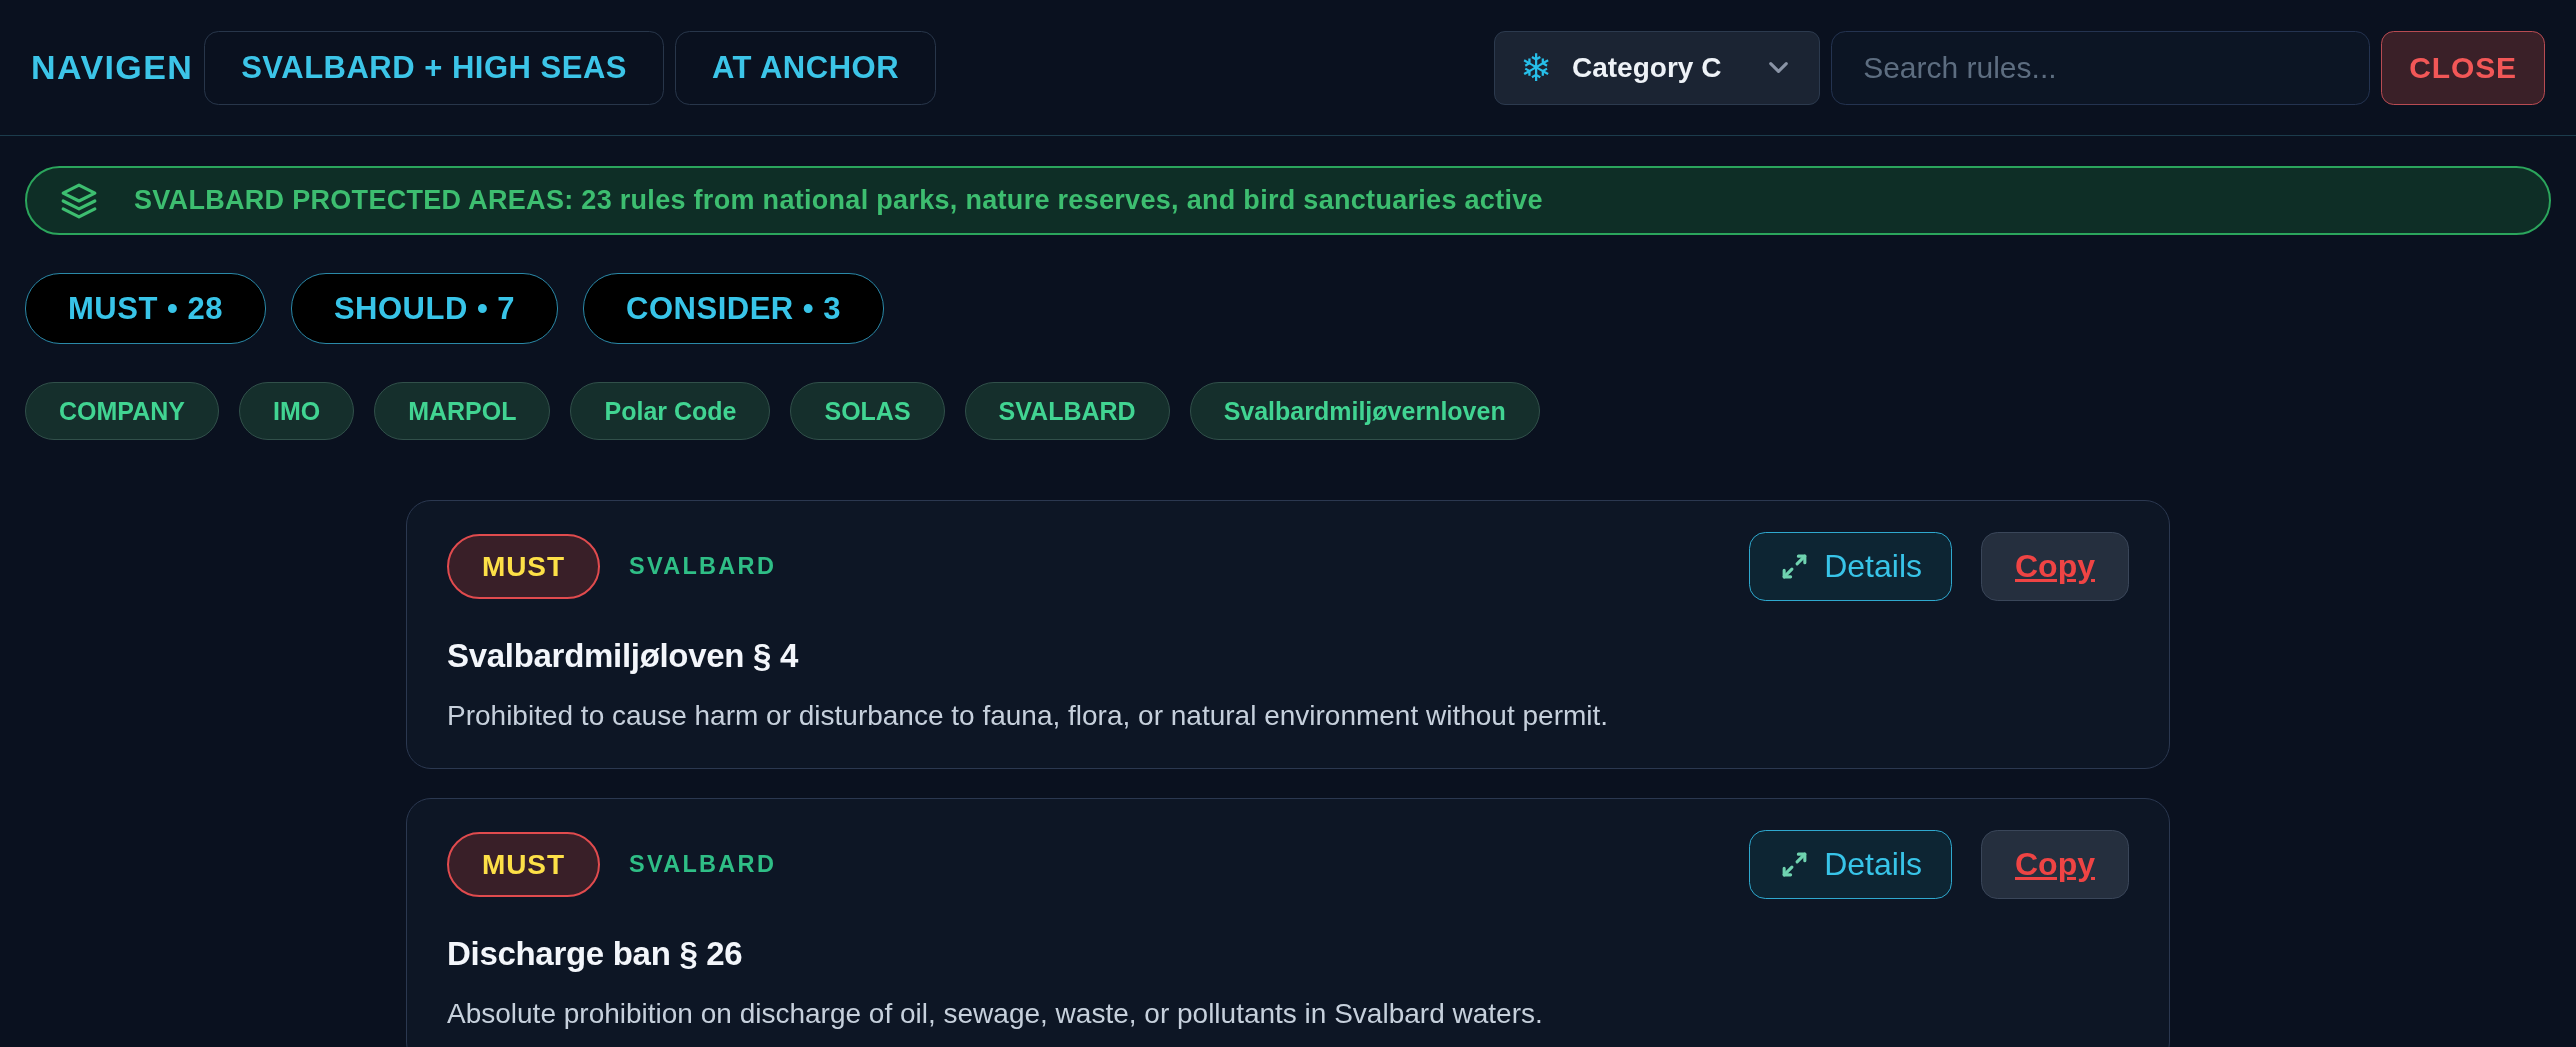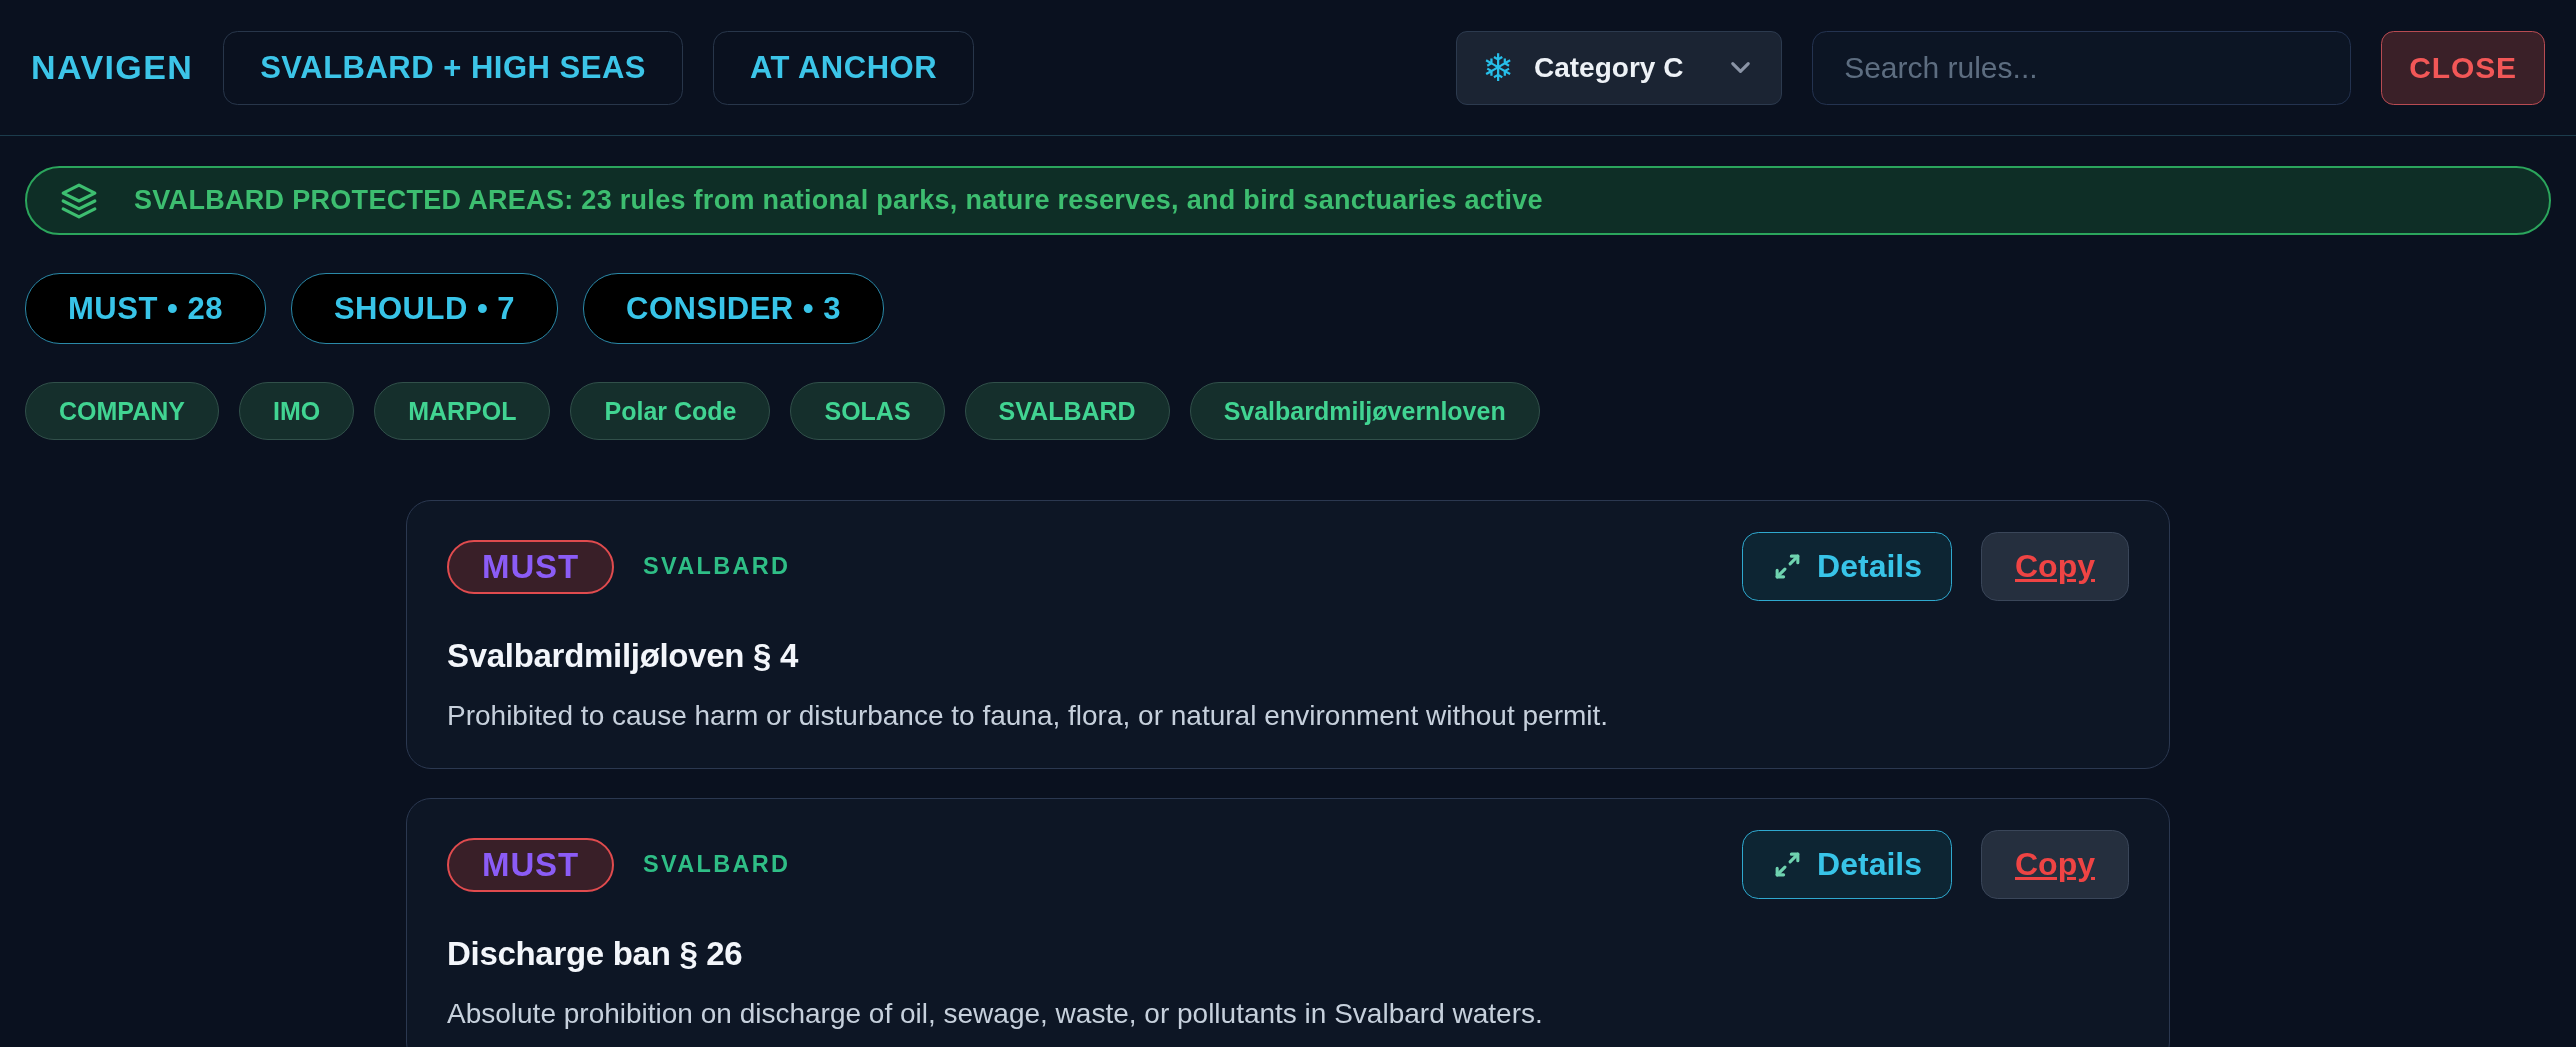--- a/index.html
+++ b/index.html
@@ -9,21 +9,21 @@
     font-family: "Liberation Sans", "DejaVu Sans", sans-serif;
     overflow: hidden;
   }
 
   
   .header {
     height: 136px;
     display: flex; align-items: center;
     padding: 0 31px;
     border-bottom: 1.8px solid #1c3c4c;
-    gap: 30px;
+    gap: 11px;
   }
   .brand {
     color: #3cc5e8; font-size: 34px; font-weight: 800;
     letter-spacing: 1.4px;
   }
   .hdr-btn {
     height: 74px; padding: 0 36px;
     display: flex; align-items: center;
     background: transparent;
     border: 1.8px solid #28364a; border-radius: 14.5px;
@@ -98,34 +98,34 @@
   .cards {
     width: 1764px; margin: 60px auto 0 auto;
     display: flex; flex-direction: column; gap: 29px;
   }
   .card {
     background: #0d1625; border: 1.8px solid #2b3850; border-radius: 25px;
     padding: 31px 40px 36px 40px;
   }
   .card-head { display: flex; align-items: center; gap: 29px; }
   .must-badge {
-    height: 54px; padding: 0 33px;
+    height: 65px; padding: 0 33px;
     display: flex; align-items: center;
     background: #391f28; border: 2.7px solid #e04b4e; border-radius: 33px;
-    color: #8b5cf6; font-size: 33px; font-weight: 800; letter-spacing: 0.9px;
+    color: #fde047; font-size: 28px; font-weight: 800; letter-spacing: 0.9px;
   }
   .source-label {
     color: #2fbe86; font-size: 23.5px; font-weight: 700; letter-spacing: 2.3px;
   }
   .card-spacer { flex: 1; }
   .details-btn {
     height: 69px; padding: 0 29px;
     display: flex; align-items: center; gap: 14.5px;
     background: #0d2533; border: 1.8px solid #2fa9cf; border-radius: 16.3px;
-    color: #38c4e8; font-size: 32px; font-weight: 700;
+    color: #38c4e8; font-size: 32px; font-weight: 400;
     cursor: pointer; font-family: inherit;
   }
   .expand-icon { width: 31px; height: 31px; stroke: #6fd3b0; fill: none;
     stroke-width: 2.4; stroke-linecap: round; stroke-linejoin: round; }
   .copy-btn {
     height: 69px; padding: 0 33px;
     display: flex; align-items: center;
     background: #252f3e; border: 1.8px solid #3a4659; border-radius: 16.3px;
     color: #ef4444; font-size: 32px; font-weight: 700;
     cursor: pointer; font-family: inherit; text-decoration: underline;

